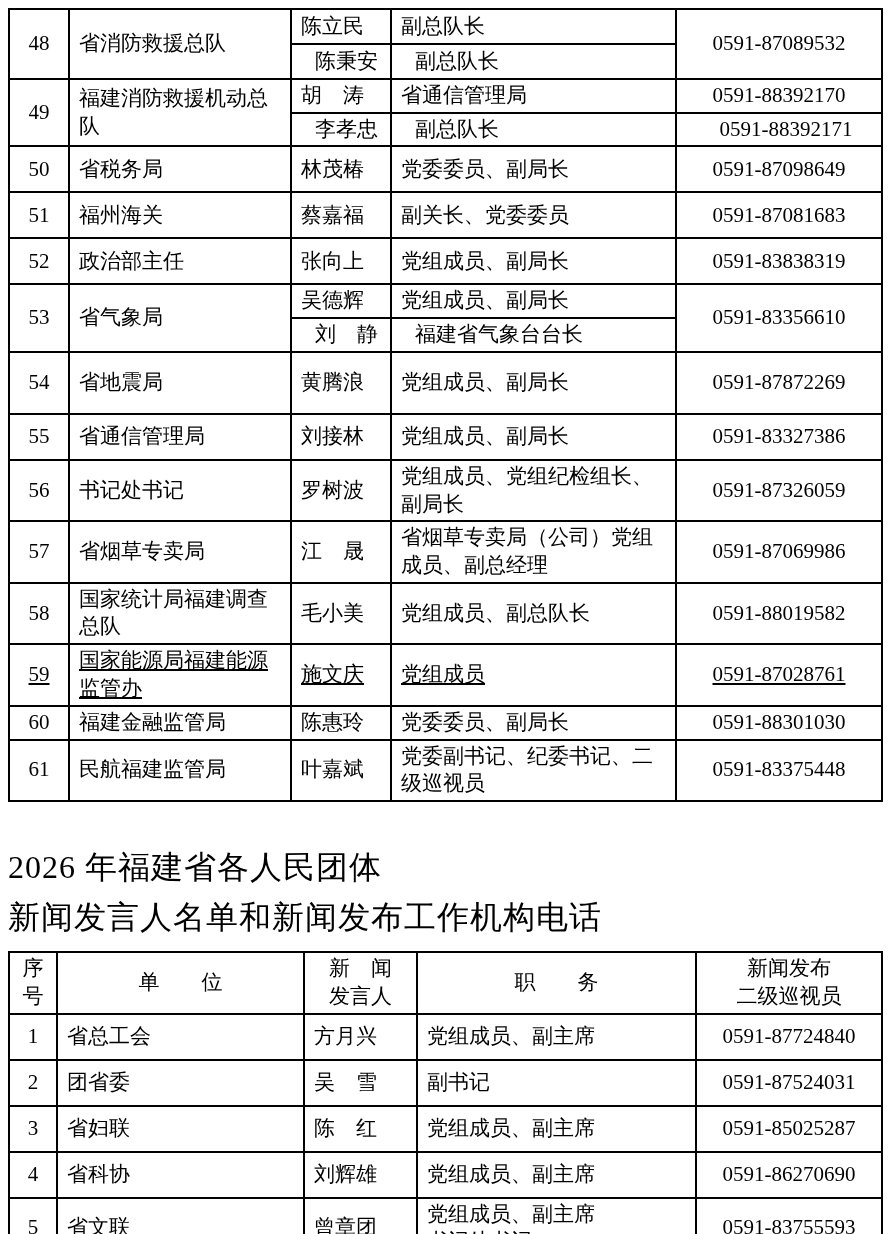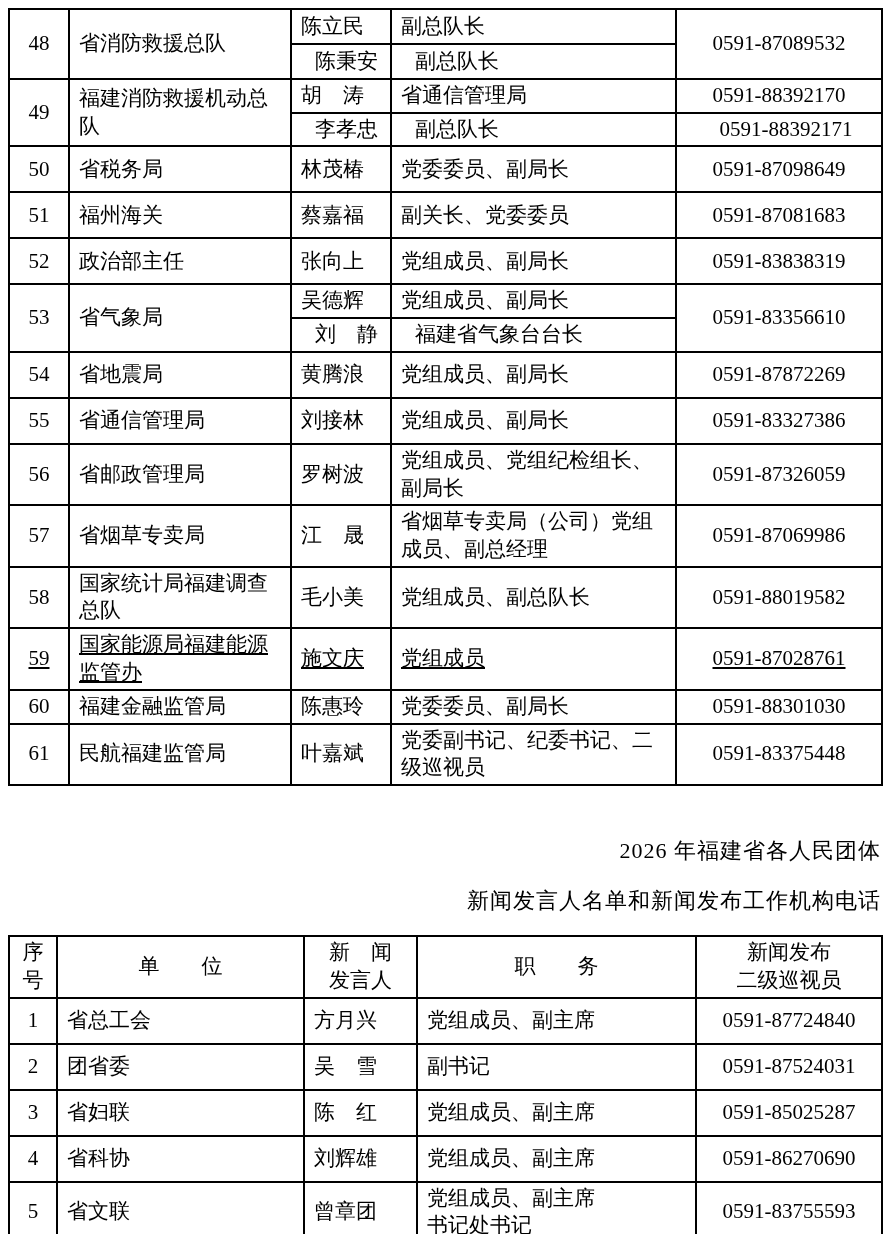--- a/index.html
+++ b/index.html
@@ -41,23 +41,23 @@
     padding: 2px 4px;
   }
   table.doc-table tr.sub td {
     border-top-width: 1px;
     padding-left: 23px;
   }
   td.al-c { text-align: center; padding-left: 3px; padding-right: 3px; }
   td.al-l { text-align: left; }
   .title-block {
     width: 873px;
-    text-align: right;
+    text-align: left;
     margin: 40px 0 9px 0;
-    font-size: 22px;
+    font-size: 32px;
     line-height: 50px;
     letter-spacing: 1px;
   }
 </style>
 </head>
 <body>
 
 <div class="page">
 
   <table class="doc-table" id="table1">
@@ -117,37 +117,37 @@
           <td rowspan="2" class="al-c">53</td>
           <td rowspan="2" class="al-l">省气象局</td>
           <td class="al-l">吴德辉</td>
           <td class="al-l">党组成员、副局长</td>
           <td rowspan="2" class="al-c">0591-83356610</td>
         </tr>
         <tr class="sub" style="height: 31px;">
           <td class="al-l">刘　静</td>
           <td class="al-l">福建省气象台台长</td>
         </tr>
-        <tr style="height: 46px; margin-top: 48px;">
+        <tr style="height: 62px; margin-top: 48px;">
           <td class="al-c">54</td>
           <td class="al-l">省地震局</td>
           <td class="al-l">黄腾浪</td>
           <td class="al-l">党组成员、副局长</td>
           <td class="al-c">0591-87872269</td>
         </tr>
         <tr style="height: 46px;">
           <td class="al-c">55</td>
           <td class="al-l">省通信管理局</td>
           <td class="al-l">刘接林</td>
           <td class="al-l">党组成员、副局长</td>
           <td class="al-c">0591-83327386</td>
         </tr>
         <tr style="height: 58px;">
           <td class="al-c">56</td>
-          <td class="al-l">省邮政管理局</td>
+          <td class="al-l">书记处书记</td>
           <td class="al-l">罗树波</td>
           <td class="al-l">党组成员、党组纪检组长、副局长</td>
           <td class="al-c">0591-87326059</td>
         </tr>
         <tr style="height: 58px;">
           <td class="al-c">57</td>
           <td class="al-l">省烟草专卖局</td>
           <td class="al-l">江　晟</td>
           <td class="al-l">省烟草专卖局（公司）党组成员、副总经理</td>
           <td class="al-c">0591-87069986</td>

